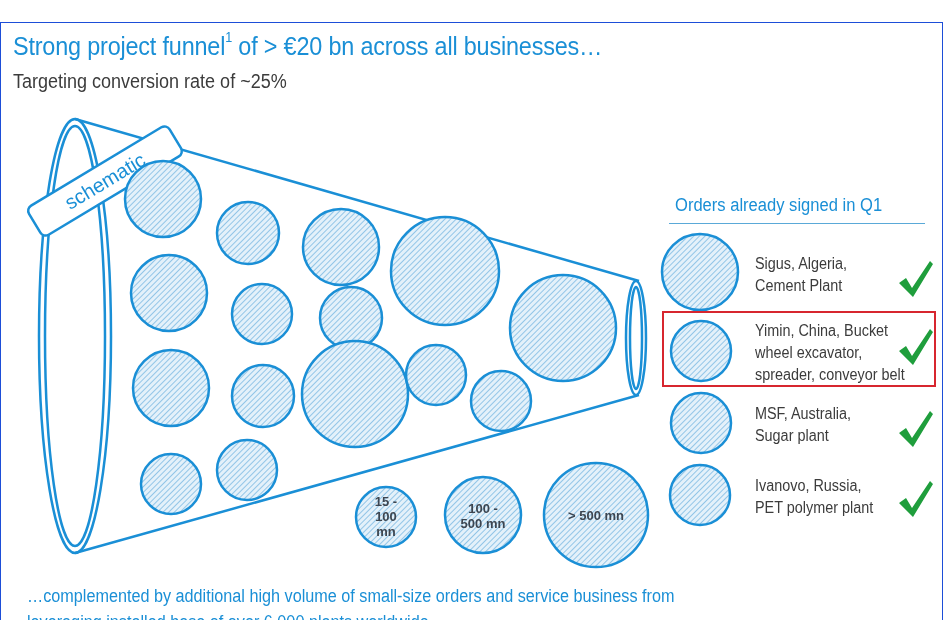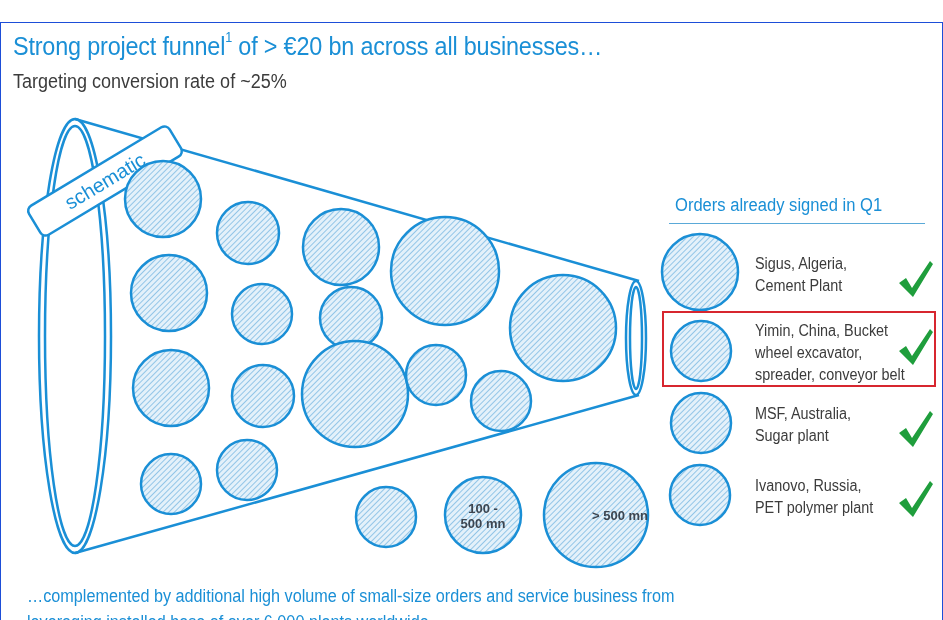--- a/index.html
+++ b/index.html
@@ -101,23 +101,26 @@
     </g>
 
     <g fill="url(#hatch)" stroke="#1a8fd6" stroke-width="2.5">
       <circle cx="699" cy="249" r="38"></circle>
       <circle cx="700" cy="328" r="30"></circle>
       <circle cx="700" cy="400" r="30"></circle>
       <circle cx="699" cy="472" r="30"></circle>
     </g>
   </svg>
 
+  <div class="legend-label" style="left:355px; top:471px; width:60px;">15 -
+100
+mn</div>
   <div class="legend-label" style="left:444px; top:478px; width:76px;text-align:center;">100 -
 500 mn</div>
-  <div class="legend-label" style="left:543px; top:485px; width:104px;text-align:right;">&gt; 500 mn</div>
+  <div class="legend-label" style="left:543px; top:485px; width:104px;">&gt; 500 mn</div>
 
   <div class="orders-title">Orders already signed in Q1</div>
   <div class="orders-rule"></div>
 
   <div class="order-text" style="left:754px; top:230px;">Sigus, Algeria,
 Cement Plant</div>
   <div class="order-text" style="left:754px; top:297px;">Yimin, China, Bucket
 wheel excavator,
 spreader, conveyor belt</div>
   <div class="order-text" style="left:754px; top:380px;">MSF, Australia,

